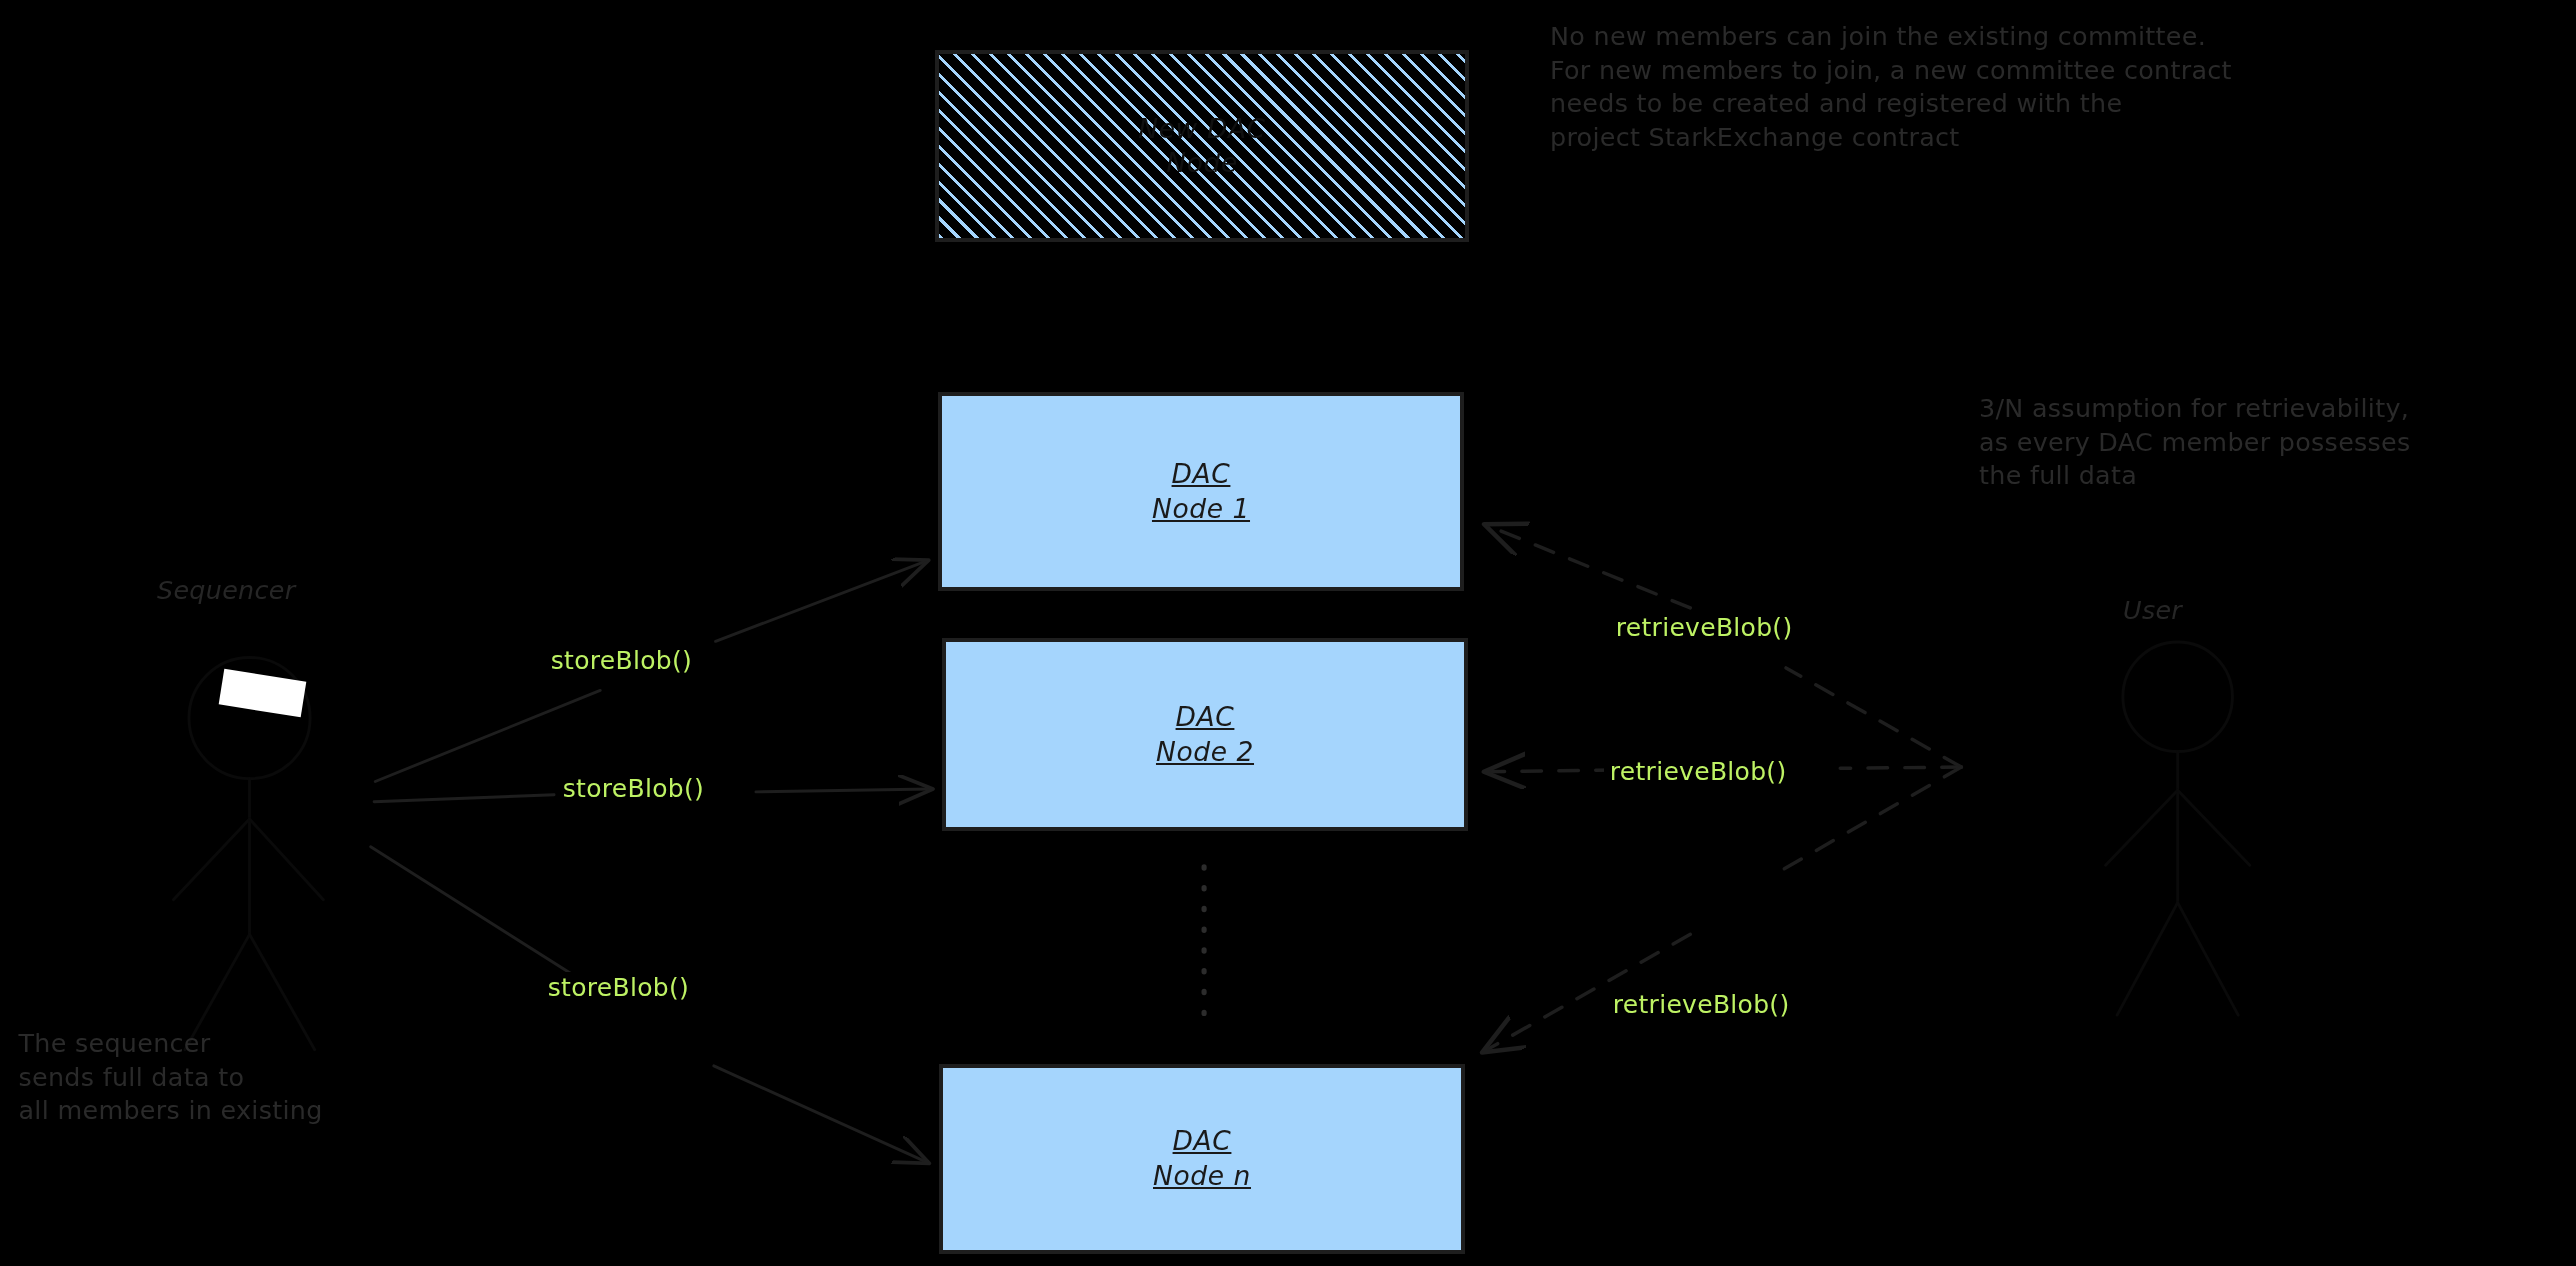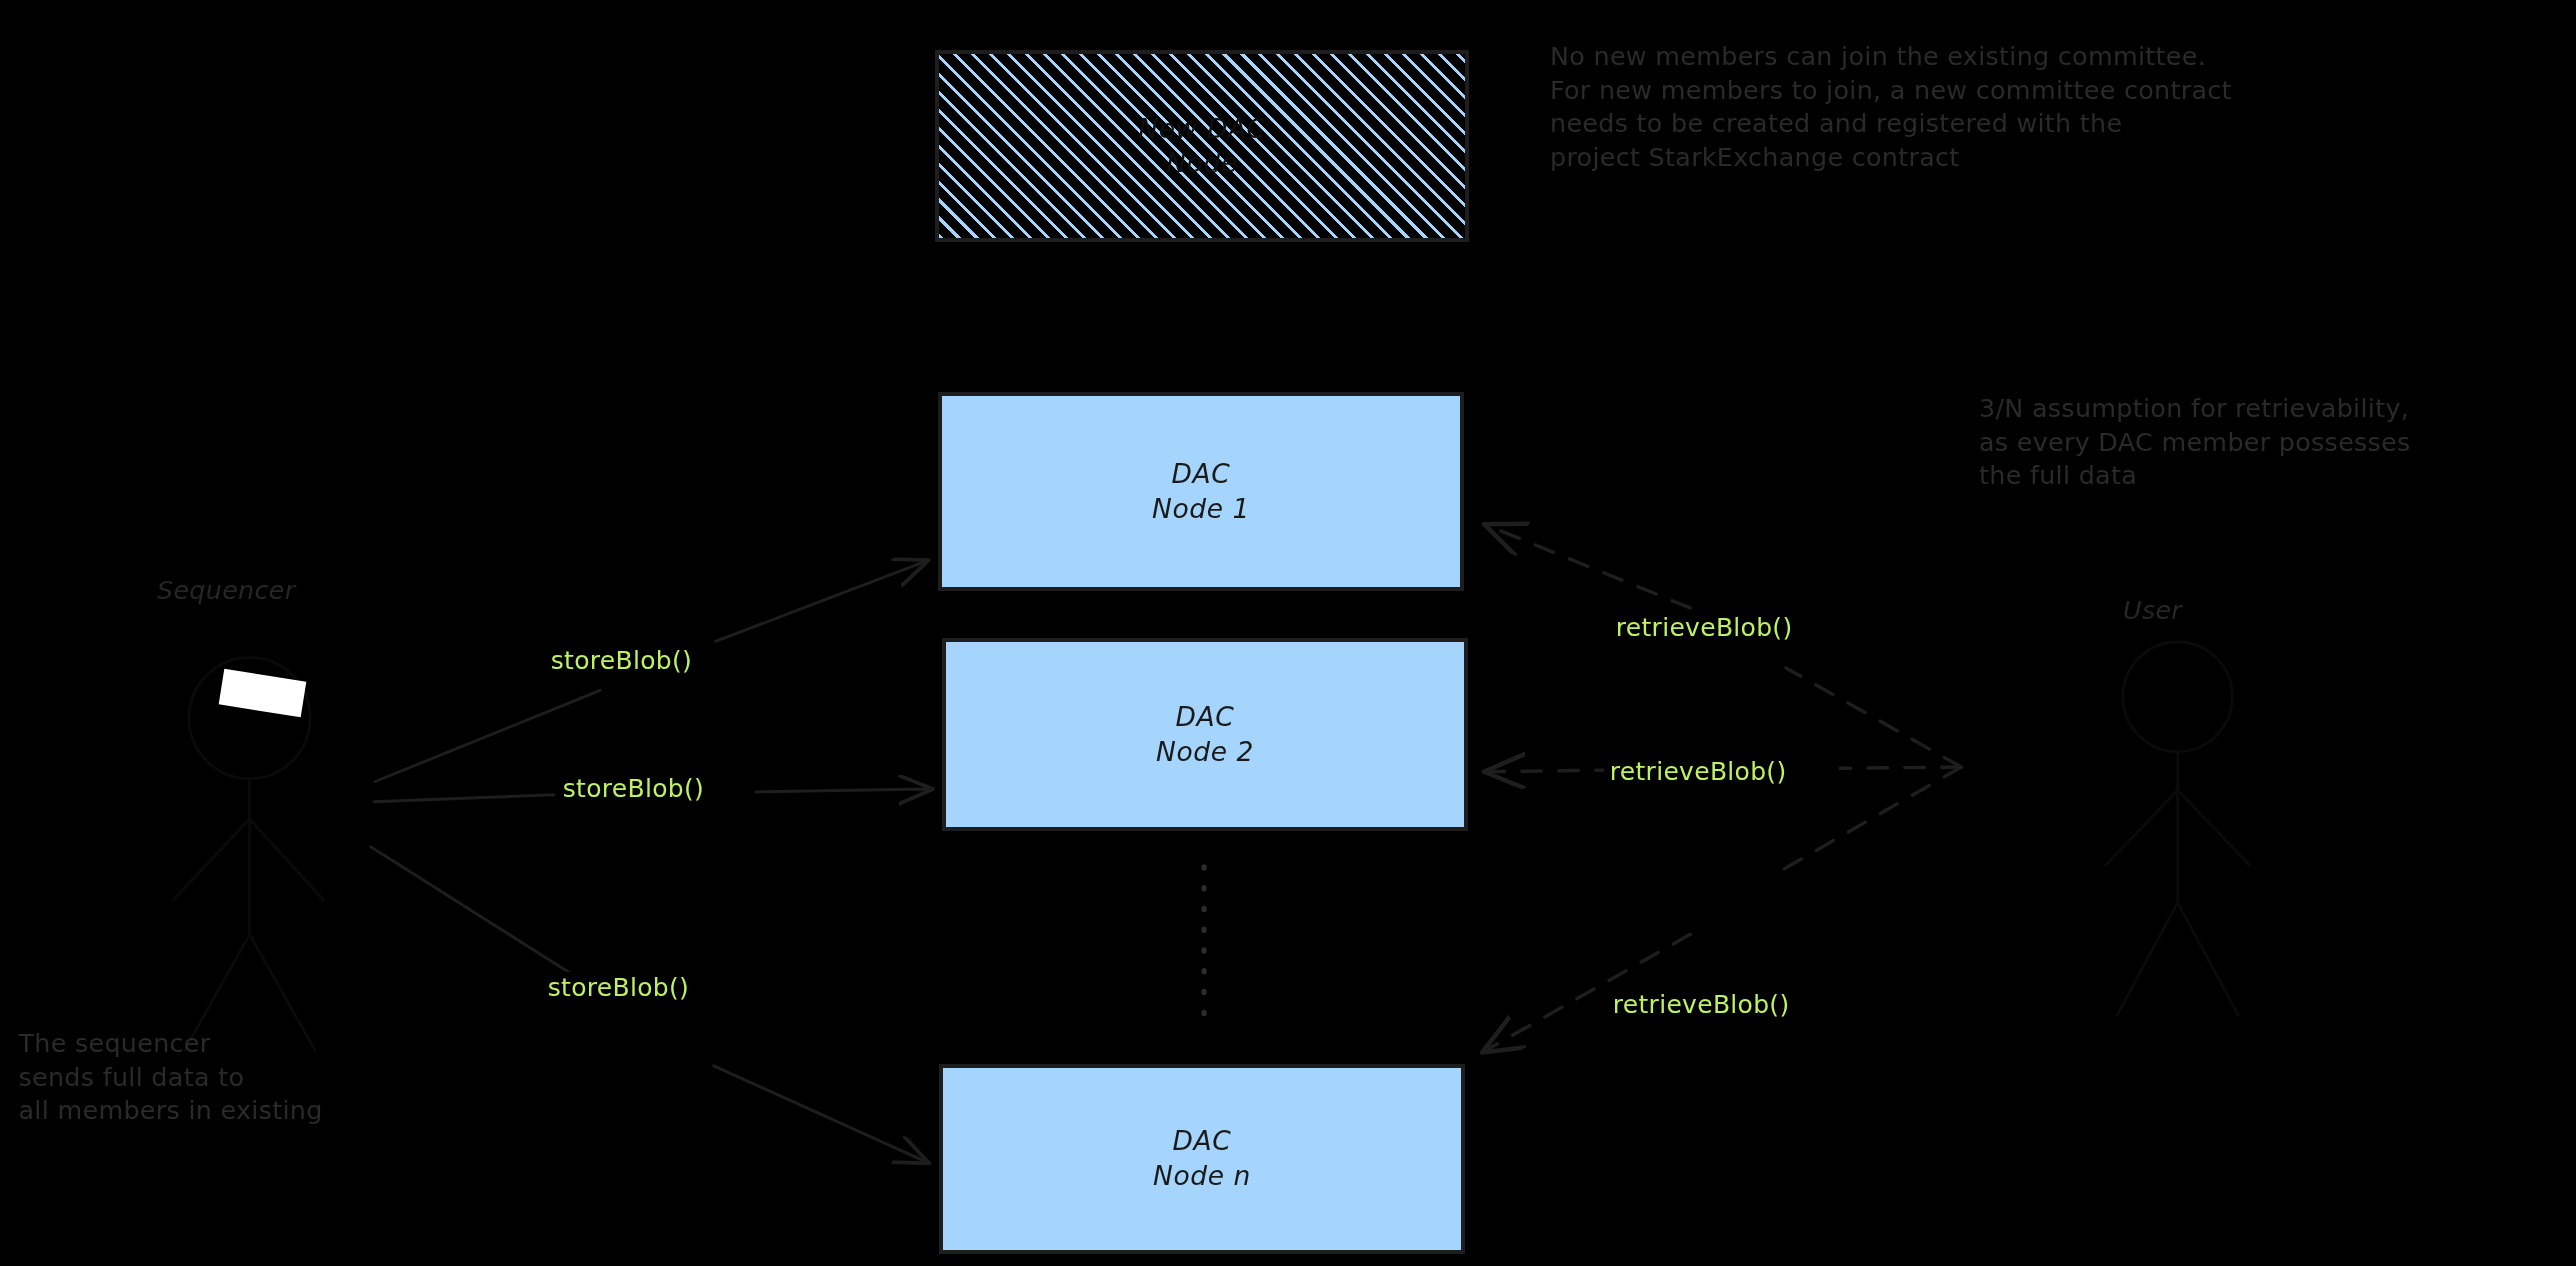--- a/index.html
+++ b/index.html
@@ -36,20 +36,21 @@
   .node-label {
     position: absolute;
     font-family: "DejaVu Sans", sans-serif;
     color: #1a1a1a;
     text-align: center;
     white-space: pre-line;
     font-size: 26.5px;
     line-height: 1.32;
     font-style: italic;
     letter-spacing: 0.6px;
+    text-decoration: underline;
   }
   .annotation {
     font-size: 25.4px;
     color: #2a2a2a;
   }
   .actor-name {
     font-size: 25.4px;
     color: #262626;
     font-style: italic;
   }
@@ -167,21 +168,21 @@
       <line x1="3775" y1="1565" x2="3670" y2="1760"></line>
       <line x1="3775" y1="1565" x2="3880" y2="1760"></line>
     </g>
   </svg>
 
   <div class="hatch-box" style="left:935px; top:16px; width:534px; height:192px;">
     <span class="hatch-label">New DAC
 Node</span>
   </div>
 
-  <div class="hand-text annotation" style="left:1550px; top:20px; width:900px;margin-top:20px;">No new members can join the existing committee.
+  <div class="hand-text annotation" style="left:1550px; top:20px; width:900px;">No new members can join the existing committee.
 For new members to join, a new committee contract
 needs to be created and registered with the
 project StarkExchange contract</div>
 
   <div class="dac-box" style="left:938px; top:392px; width:526px; height:199px;">
     <span class="node-label" style="position:static;">DAC
 Node 1</span>
   </div>
 
   <div class="dac-box" style="left:942px; top:638px; width:526px; height:193px;">

